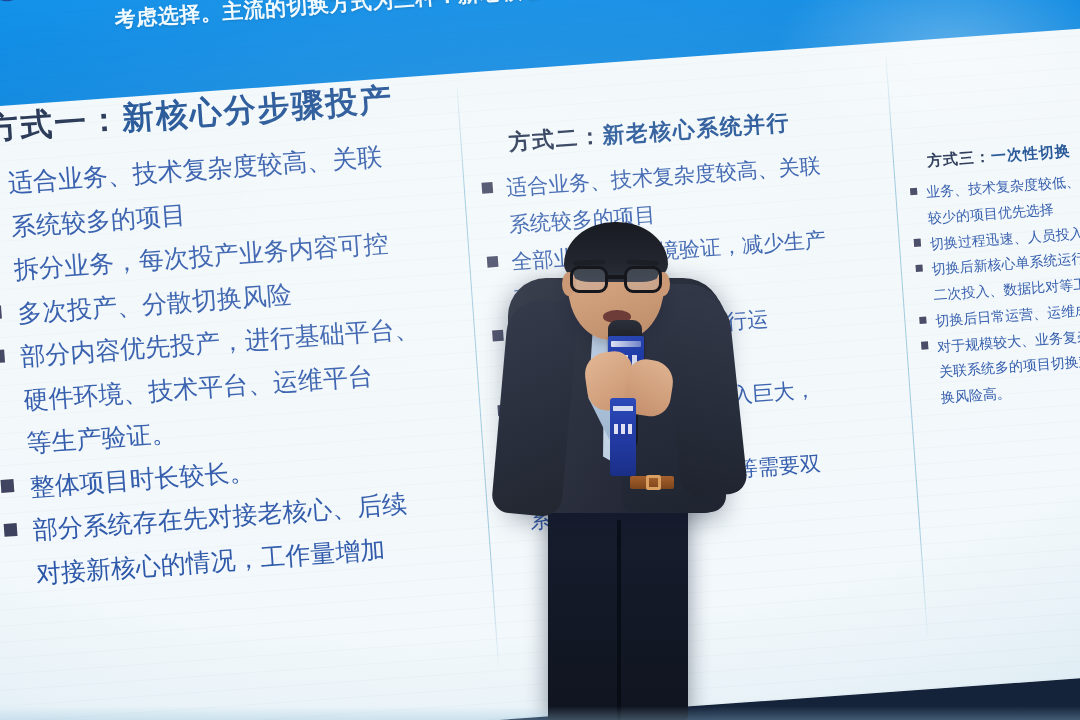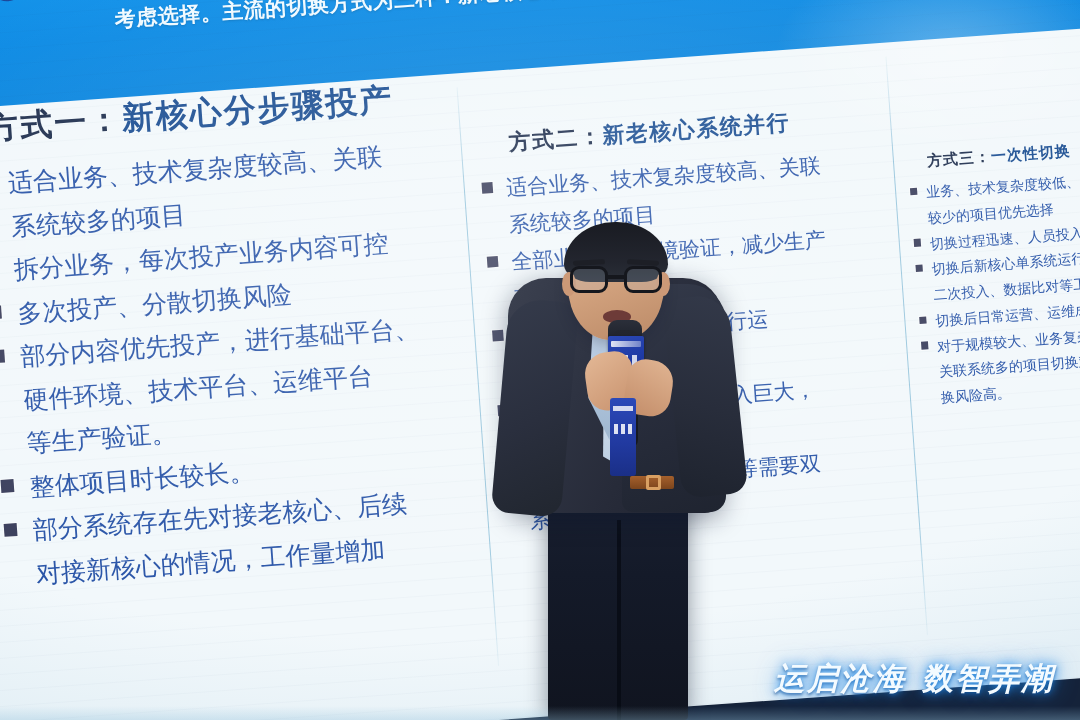--- a/index.html
+++ b/index.html
@@ -284,20 +284,17 @@
     <div class="hand-r"></div>
     <div class="lanyard">
       <div class="lb"></div>
         <div class="l1"></div>
         <div class="l2"></div>
         <div class="l3"></div>
     </div>
   </div>
 
   <div class="slogan">
-    <div class="slogan-main">
-      <span>运启沧海</span><span class="sp"></span><span>数智弄潮</span>
-    </div>
   </div>
 
   <div class="glare"></div>
   <div class="floor"></div>
 </div>
 
 </body></html>

